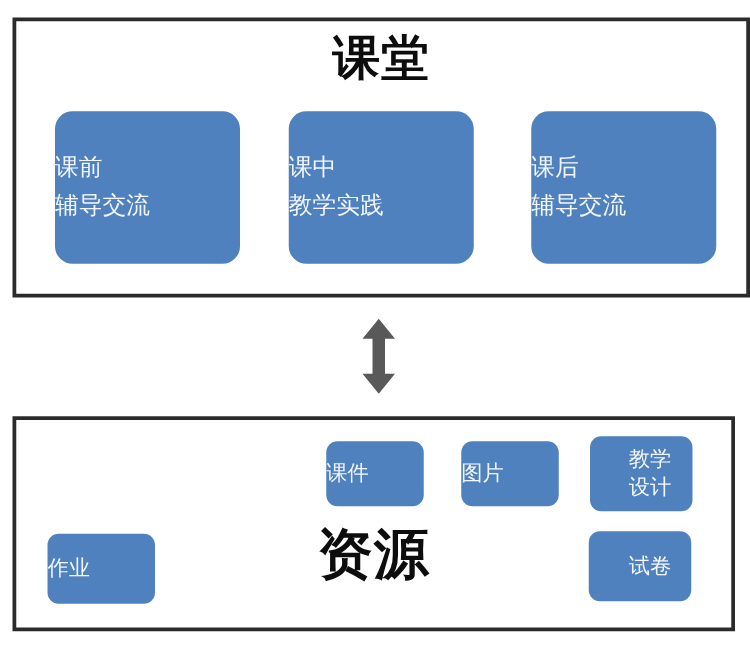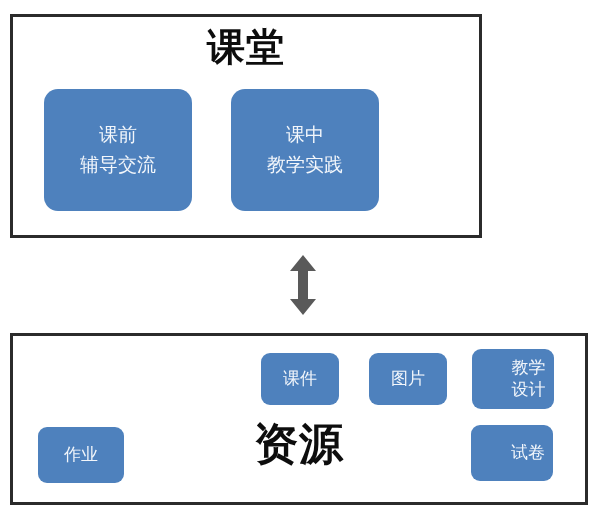--- a/index.html
+++ b/index.html
@@ -27,21 +27,21 @@
   .panel {
     position: absolute;
     background: #ffffff;
     border: 3px solid #2b2b2b;
     box-sizing: border-box;
   }
 
   #panel-classroom {
     left: 10px;
     top: 14px;
-    width: 472px;
+    width: 590px;
     height: 224px;
   }
 
   #panel-resources {
     left: 10px;
     top: 333px;
     width: 578px;
     height: 172px;
   }
 
@@ -73,21 +73,21 @@
   }
 
   
   .blue-box {
     position: absolute;
     background: #4e81bd;
     border-radius: 12px;
     color: #f2f6fb;
     display: flex;
     flex-direction: column;
-    align-items: center;
+    align-items: flex-start;
     justify-content: center;
     text-align: center;
     box-sizing: border-box;
   }
   .blue-box .line {
     display: block;
     white-space: nowrap;
   }
 
   
@@ -142,20 +142,24 @@
     <div class="blue-box box-lg" id="box-pre">
       <span class="line">课前</span>
       <span class="line">辅导交流</span>
     </div>
 
     <div class="blue-box box-lg" id="box-during">
       <span class="line">课中</span>
       <span class="line">教学实践</span>
     </div>
 
+    <div class="blue-box box-lg" id="box-post">
+      <span class="line">课后</span>
+      <span class="line">辅导交流</span>
+    </div>
 
   </div>
 
   <div id="connector-arrow">
     <svg width="30" height="62" viewBox="0 0 30 62" xmlns="http://www.w3.org/2000/svg">
       <polygon points="15,1 28,17 20,17 20,45 28,45 15,61 2,45 10,45 10,17 2,17" fill="#595959"></polygon>
     </svg>
   </div>
 
   <div class="panel" id="panel-resources">

